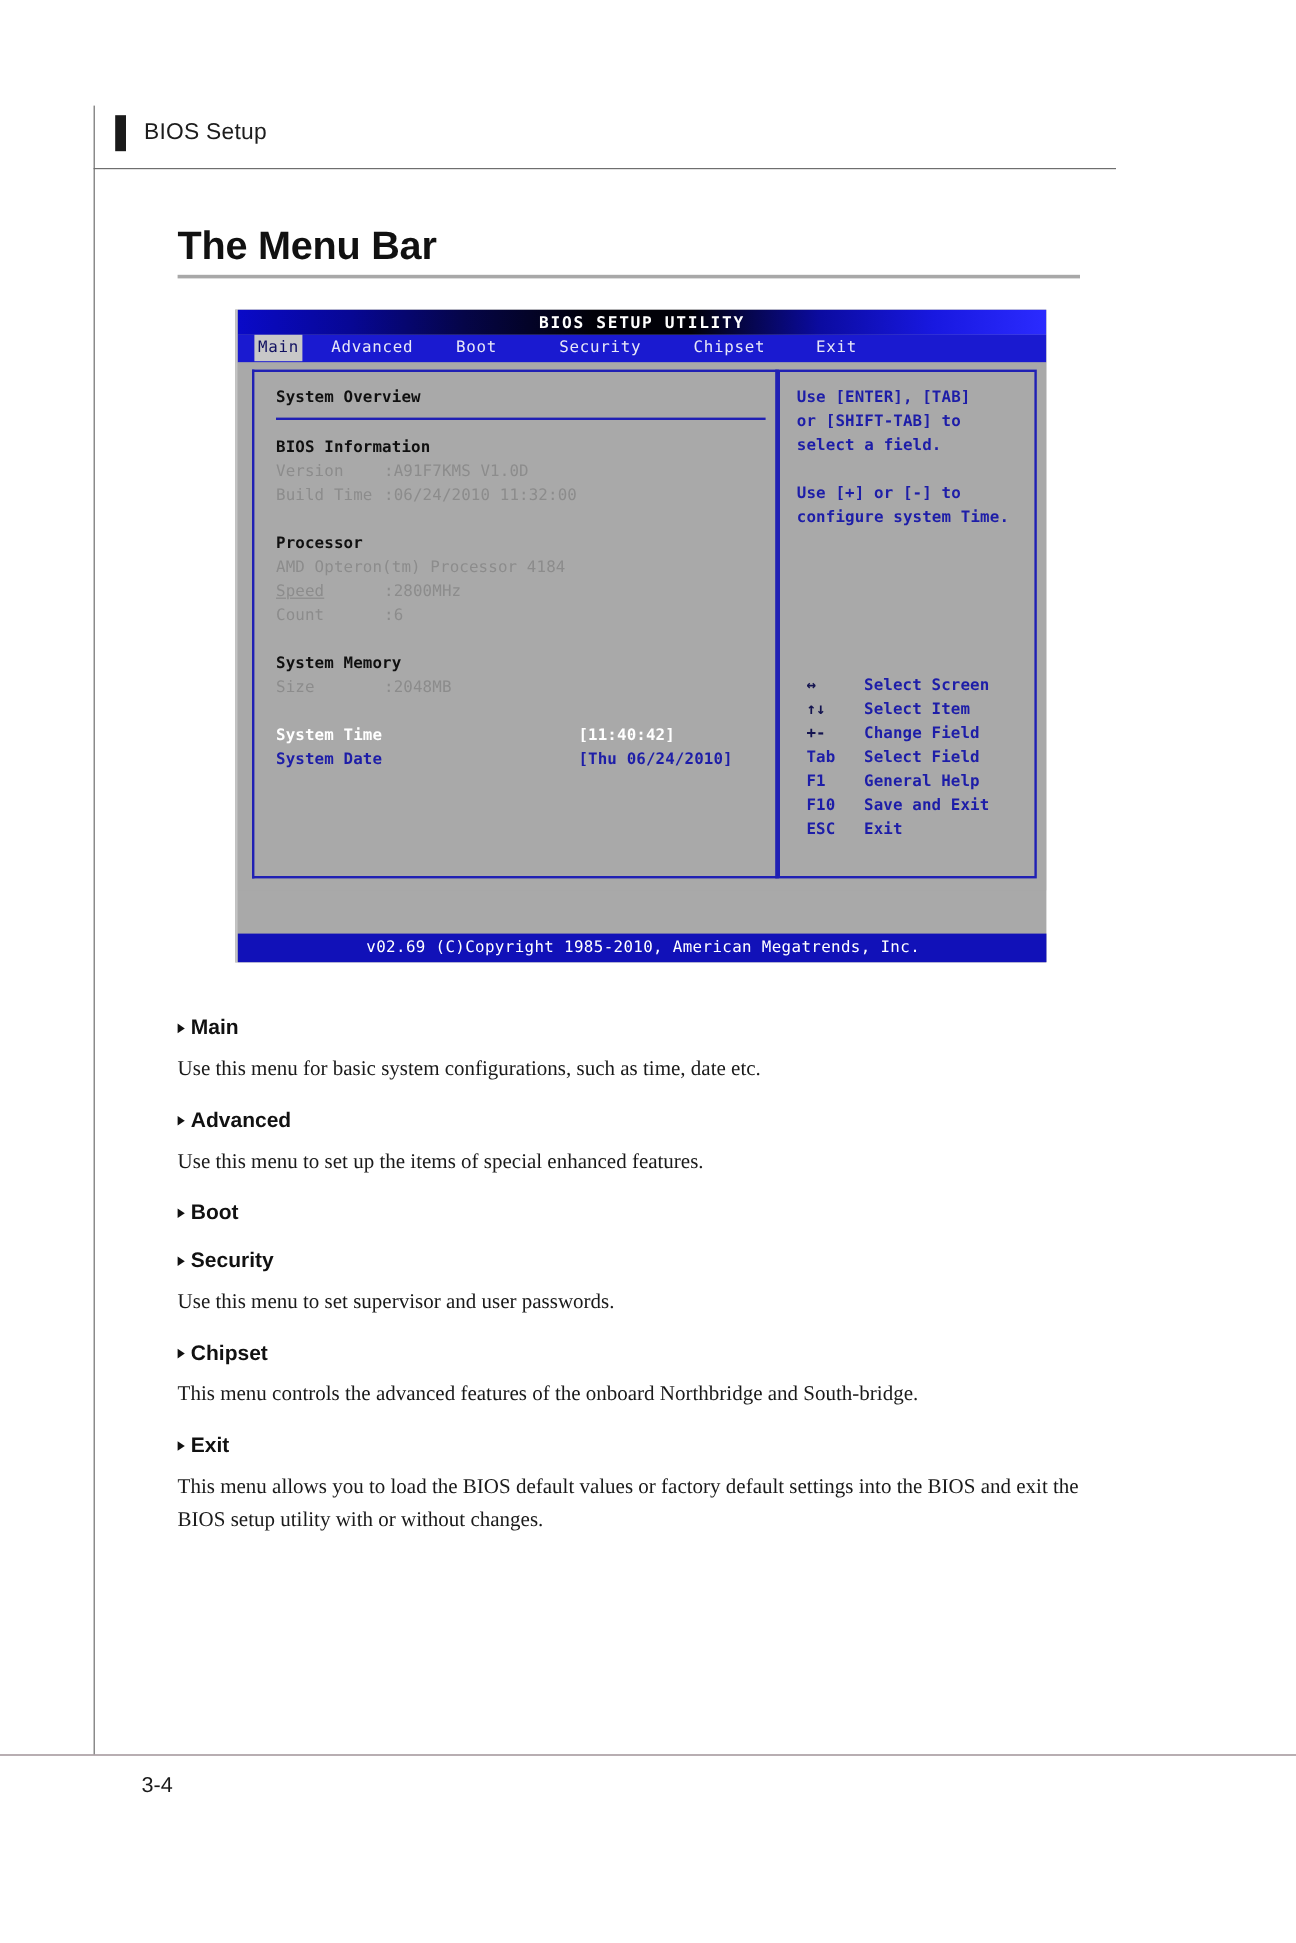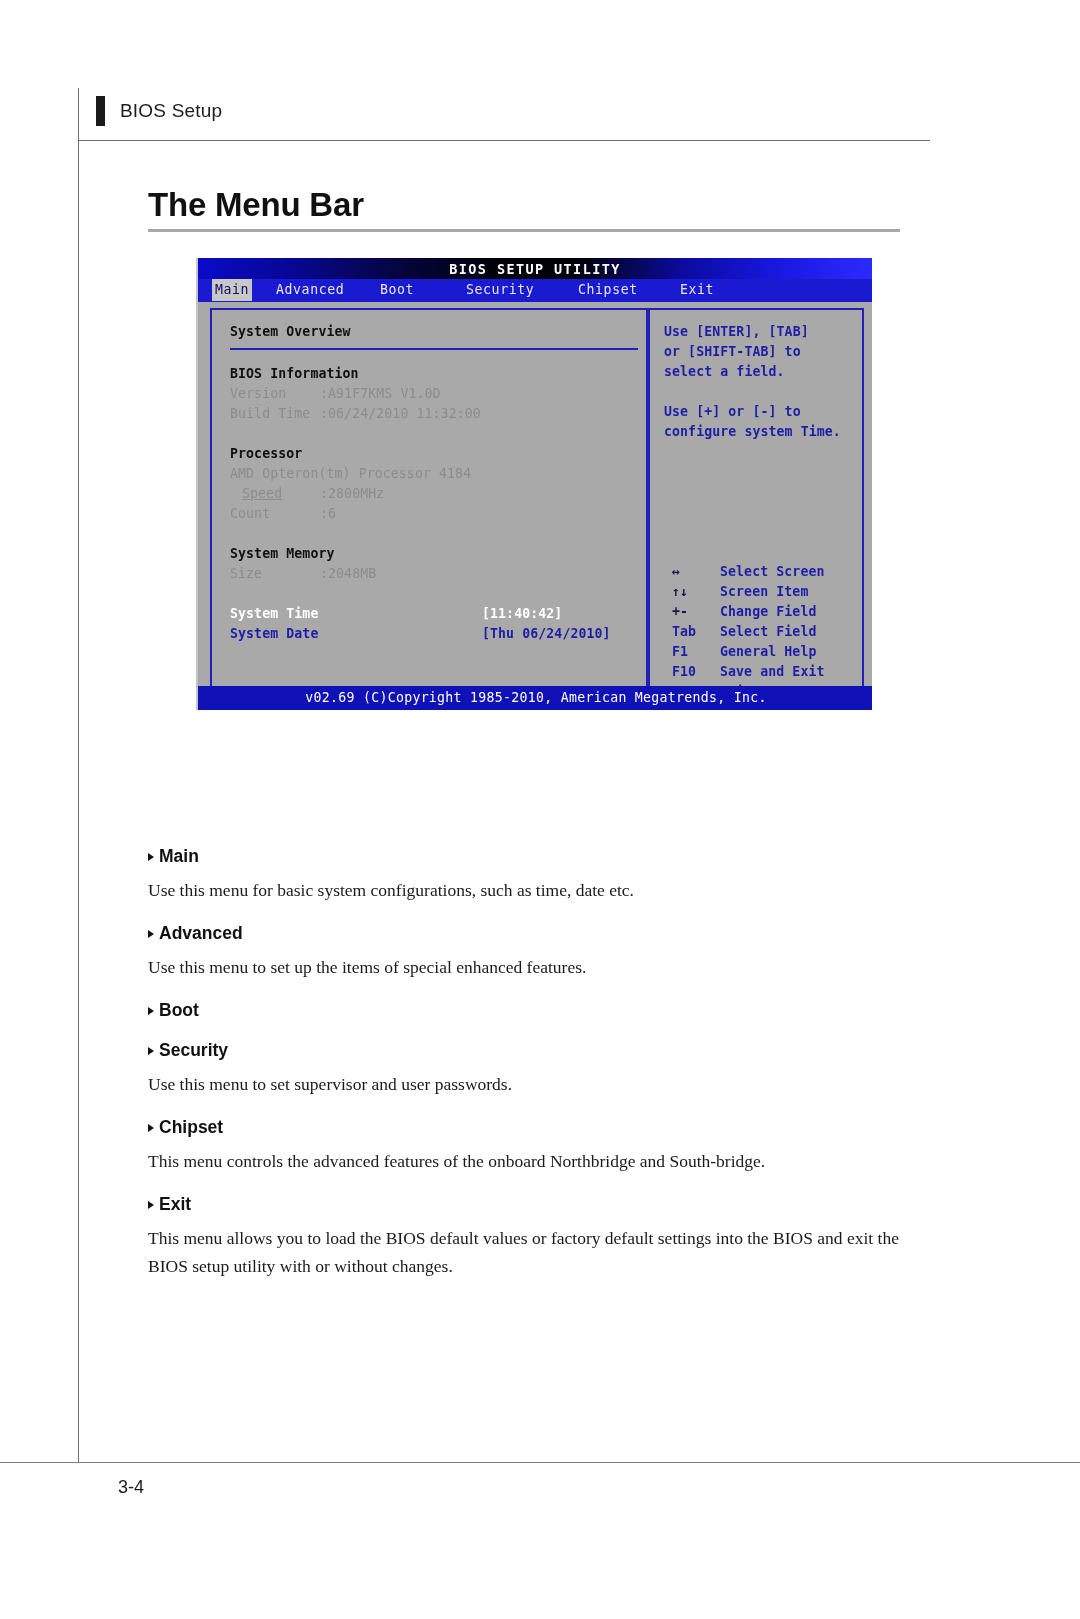--- a/index.html
+++ b/index.html
@@ -87,21 +87,21 @@
     height: 3px;
     background: #a8a8a8;
   }
 
   
   .bios {
     position: absolute;
     left: 196px;
     top: 258px;
     width: 676px;
-    height: 452px;
+    height: 544px;
     background: #a9a9a9;
     font-family: "DejaVu Sans Mono", "Liberation Mono", monospace;
     font-size: 13.2px;
     line-height: 20px;
     overflow: hidden;
     border-left: 2px solid #c4c4c4;
   }
   .bios-titlebar {
     position: relative;
     height: 21px;
@@ -283,21 +283,21 @@
       <div class="bios-underline"></div>
 
       <span class="bl hdr" style="left:18px; top:54px;">BIOS Information</span>
       <span class="bl dim" style="left:18px; top:74px;">Version</span>
       <span class="bl dim" style="left:108px; top:74px;">:A91F7KMS V1.0D</span>
       <span class="bl dim" style="left:18px; top:94px;">Build Time</span>
       <span class="bl dim" style="left:108px; top:94px;">:06/24/2010 11:32:00</span>
 
       <span class="bl hdr" style="left:18px; top:134px;">Processor</span>
       <span class="bl dim" style="left:18px; top:154px;">AMD Opteron(tm) Processor 4184</span>
-      <span class="bl dim" style="left:30px; top:174px;text-decoration:underline;">Speed</span>
+      <span class="bl dim" style="left:18px; top:174px;text-decoration:underline;">Speed</span>
       <span class="bl dim" style="left:108px; top:174px;">:2800MHz</span>
       <span class="bl dim" style="left:18px; top:194px;">Count</span>
       <span class="bl dim" style="left:108px; top:194px;">:6</span>
 
       <span class="bl hdr" style="left:18px; top:234px;">System Memory</span>
       <span class="bl dim" style="left:18px; top:254px;">Size</span>
       <span class="bl dim" style="left:108px; top:254px;">:2048MB</span>
 
       <span class="bl white" style="left:18px; top:294px;">System Time</span>
       <span class="bl white" style="left:270px; top:294px;">[11:40:42]</span>
@@ -311,21 +311,21 @@
       <span class="bl blue" style="left:14px; top:12px;">Use [ENTER], [TAB]</span>
       <span class="bl blue" style="left:14px; top:32px;">or [SHIFT-TAB] to</span>
       <span class="bl blue" style="left:14px; top:52px;">select a field.</span>
       <span class="bl blue" style="left:14px; top:92px;">Use [+] or [-] to</span>
       <span class="bl blue" style="left:14px; top:112px;">configure system Time.</span>
 
       <span class="bl dark" style="left:22px; top:252px;">↔</span>
       <span class="bl blue" style="left:70px; top:252px;">Select Screen</span>
 
       <span class="bl dark" style="left:22px; top:272px;">↑↓</span>
-      <span class="bl blue" style="left:70px; top:272px;">Screen Item</span>
+      <span class="bl blue" style="left:70px; top:272px;">Select Item</span>
 
       <span class="bl dark" style="left:22px; top:292px;">+-</span>
       <span class="bl blue" style="left:70px; top:292px;">Change Field</span>
 
       <span class="bl blue" style="left:22px; top:312px;">Tab</span>
       <span class="bl blue" style="left:70px; top:312px;">Select Field</span>
 
       <span class="bl blue" style="left:22px; top:332px;">F1</span>
       <span class="bl blue" style="left:70px; top:332px;">General Help</span>
 

